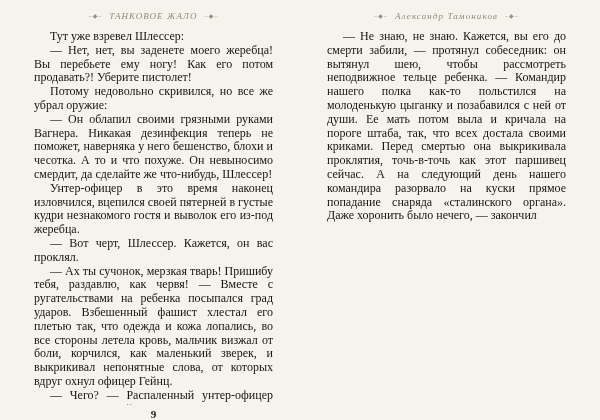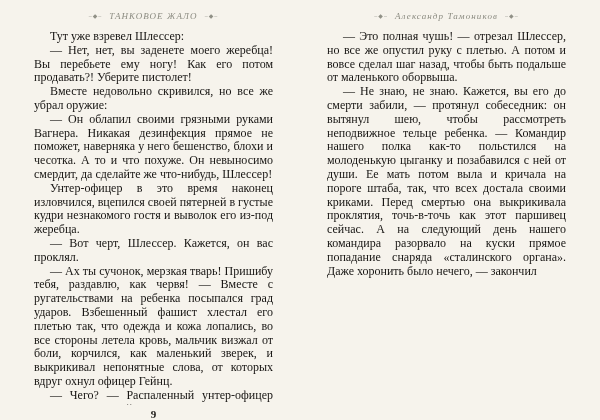--- a/index.html
+++ b/index.html
@@ -36,35 +36,34 @@
 
   <section class="page">
     <header class="page-header">
       <span class="orn">–◆–</span>
       <span>ТАНКОВОЕ ЖАЛО</span>
       <span class="orn">–◆–</span>
     </header>
     <div class="page-body">
       <p>Тут уже взревел Шлессер:</p>
       <p>— Нет, нет, вы заденете моего жеребца! Вы перебьете ему ногу! Как его потом продавать?! Уберите пистолет!</p>
-      <p>Вместе недовольно скривился, но все же убрал оружие:</p>
-      <p>— Он облапил своими грязными руками Вагнера. Никакая дезинфекция прямое не поможет, наверняка у него бешенство, блохи и чесотка. А то и что похуже. Он невыносимо смердит, да сделайте же что-нибудь, Шлессер!</p>
+      <p>Потому недовольно скривился, но все же убрал оружие:</p>
+      <p>— Он облапил своими грязными руками Вагнера. Никакая дезинфекция теперь не поможет, наверняка у него бешенство, блохи и чесотка. А то и что похуже. Он невыносимо смердит, да сделайте же что-нибудь, Шлессер!</p>
       <p>Унтер-офицер в это время наконец изловчился, вцепился своей пятерней в густые кудри незнакомого гостя и выволок его из-под жеребца.</p>
       <p>— Вот черт, Шлессер. Кажется, он вас проклял.</p>
       <p>— Ах ты сучонок, мерзкая тварь! Пришибу тебя, раздавлю, как червя! — Вместе с ругательствами на ребенка посыпался град ударов. Взбешенный фашист хлестал его плетью так, что одежда и кожа лопались, во все стороны летела кровь, мальчик визжал от боли, корчился, как маленький зверек, и выкрикивал непонятные слова, от которых вдруг охнул офицер Гейнц.</p>
       <p>— Чего? — Распаленный унтер-офицер замер с занесенной для удара плетью в руках.</p>
     </div>
     <footer class="page-number">9</footer>
   </section>
 
   <section class="page">
     <header class="page-header">
       <span class="orn">–◆–</span>
       <span>Александр Тамоников</span>
       <span class="orn">–◆–</span>
     </header>
     <div class="page-body">
-      <p>— Это полная чушь! — отрезал Шлессер, но все же опустил руку с плетью. А потом и вовсе сделал шаг назад, чтобы быть подальше от маленького оборвыша.</p>
       <p>— Не знаю, не знаю. Кажется, вы его до смерти забили, — протянул собеседник: он вытянул шею, чтобы рассмотреть неподвижное тельце ребенка. — Командир нашего полка как-то польстился на молоденькую цыганку и позабавился с ней от души. Ее мать потом выла и кричала на пороге штаба, так, что всех достала своими криками. Перед смертью она выкрикивала проклятия, точь-в-точь как этот паршивец сейчас. А на следующий день нашего командира разорвало на куски прямое попадание снаряда «сталинского органа». Даже хоронить было нечего, — закончил</p>
     </div>
   </section>
 
 </div>
 
 </body></html>

